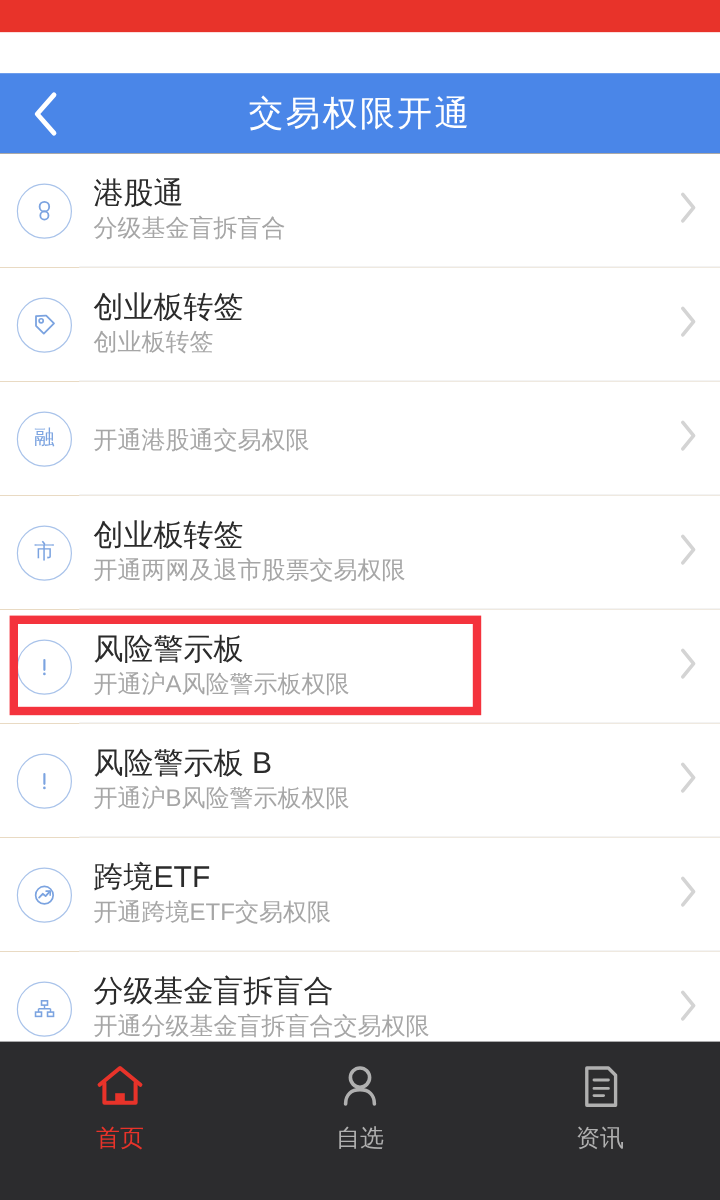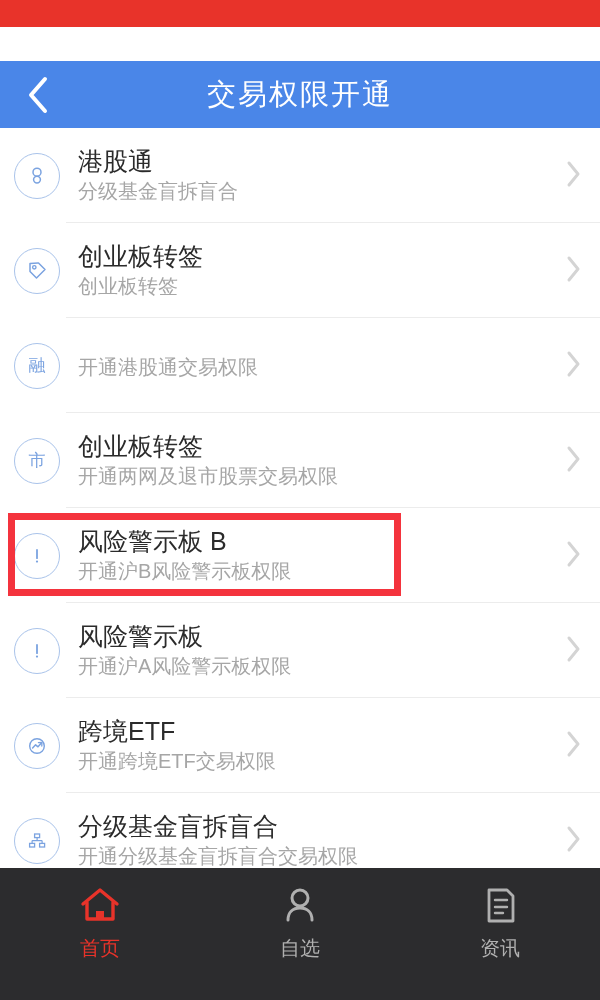--- a/index.html
+++ b/index.html
@@ -175,40 +175,40 @@
     </div>
 
     <div class="row">
       <div class="row-icon">
         <svg width="24" height="24" viewBox="0 0 24 24">
           <line x1="12" y1="6" x2="12" y2="14.2" stroke="#7ba3e0" stroke-width="1.8" stroke-linecap="round"></line>
           <circle cx="12" cy="17.6" r="1.1" fill="#7ba3e0"></circle>
         </svg>
       </div>
       <div class="row-text">
+        <div class="row-title">风险警示板</div>
+        <div class="row-sub">开通沪A风险警示板权限</div>
+      </div>
+      <span class="row-chevron">
+        <svg width="16" height="28" viewBox="0 0 16 28">
+            <path d="M3 3 L12 14 L3 25" stroke="#d4d4d4" stroke-width="3" fill="none" stroke-linecap="round" stroke-linejoin="round"></path>
+          </svg>
+      </span>
+    </div>
+
+    <div class="row">
+      <div class="row-icon">
+        <svg width="24" height="24" viewBox="0 0 24 24">
+          <line x1="12" y1="6" x2="12" y2="14.2" stroke="#7ba3e0" stroke-width="1.8" stroke-linecap="round"></line>
+          <circle cx="12" cy="17.6" r="1.1" fill="#7ba3e0"></circle>
+        </svg>
+      </div>
+      <div class="row-text">
         <div class="row-title">风险警示板 B</div>
         <div class="row-sub">开通沪B风险警示板权限</div>
-      </div>
-      <span class="row-chevron">
-        <svg width="16" height="28" viewBox="0 0 16 28">
-            <path d="M3 3 L12 14 L3 25" stroke="#d4d4d4" stroke-width="3" fill="none" stroke-linecap="round" stroke-linejoin="round"></path>
-          </svg>
-      </span>
-    </div>
-
-    <div class="row">
-      <div class="row-icon">
-        <svg width="24" height="24" viewBox="0 0 24 24">
-          <line x1="12" y1="6" x2="12" y2="14.2" stroke="#7ba3e0" stroke-width="1.8" stroke-linecap="round"></line>
-          <circle cx="12" cy="17.6" r="1.1" fill="#7ba3e0"></circle>
-        </svg>
-      </div>
-      <div class="row-text">
-        <div class="row-title">风险警示板</div>
-        <div class="row-sub">开通沪A风险警示板权限</div>
       </div>
       <span class="row-chevron">
         <svg width="16" height="28" viewBox="0 0 16 28">
             <path d="M3 3 L12 14 L3 25" stroke="#d4d4d4" stroke-width="3" fill="none" stroke-linecap="round" stroke-linejoin="round"></path>
           </svg>
       </span>
     </div>
 
     <div class="row">
       <div class="row-icon">

